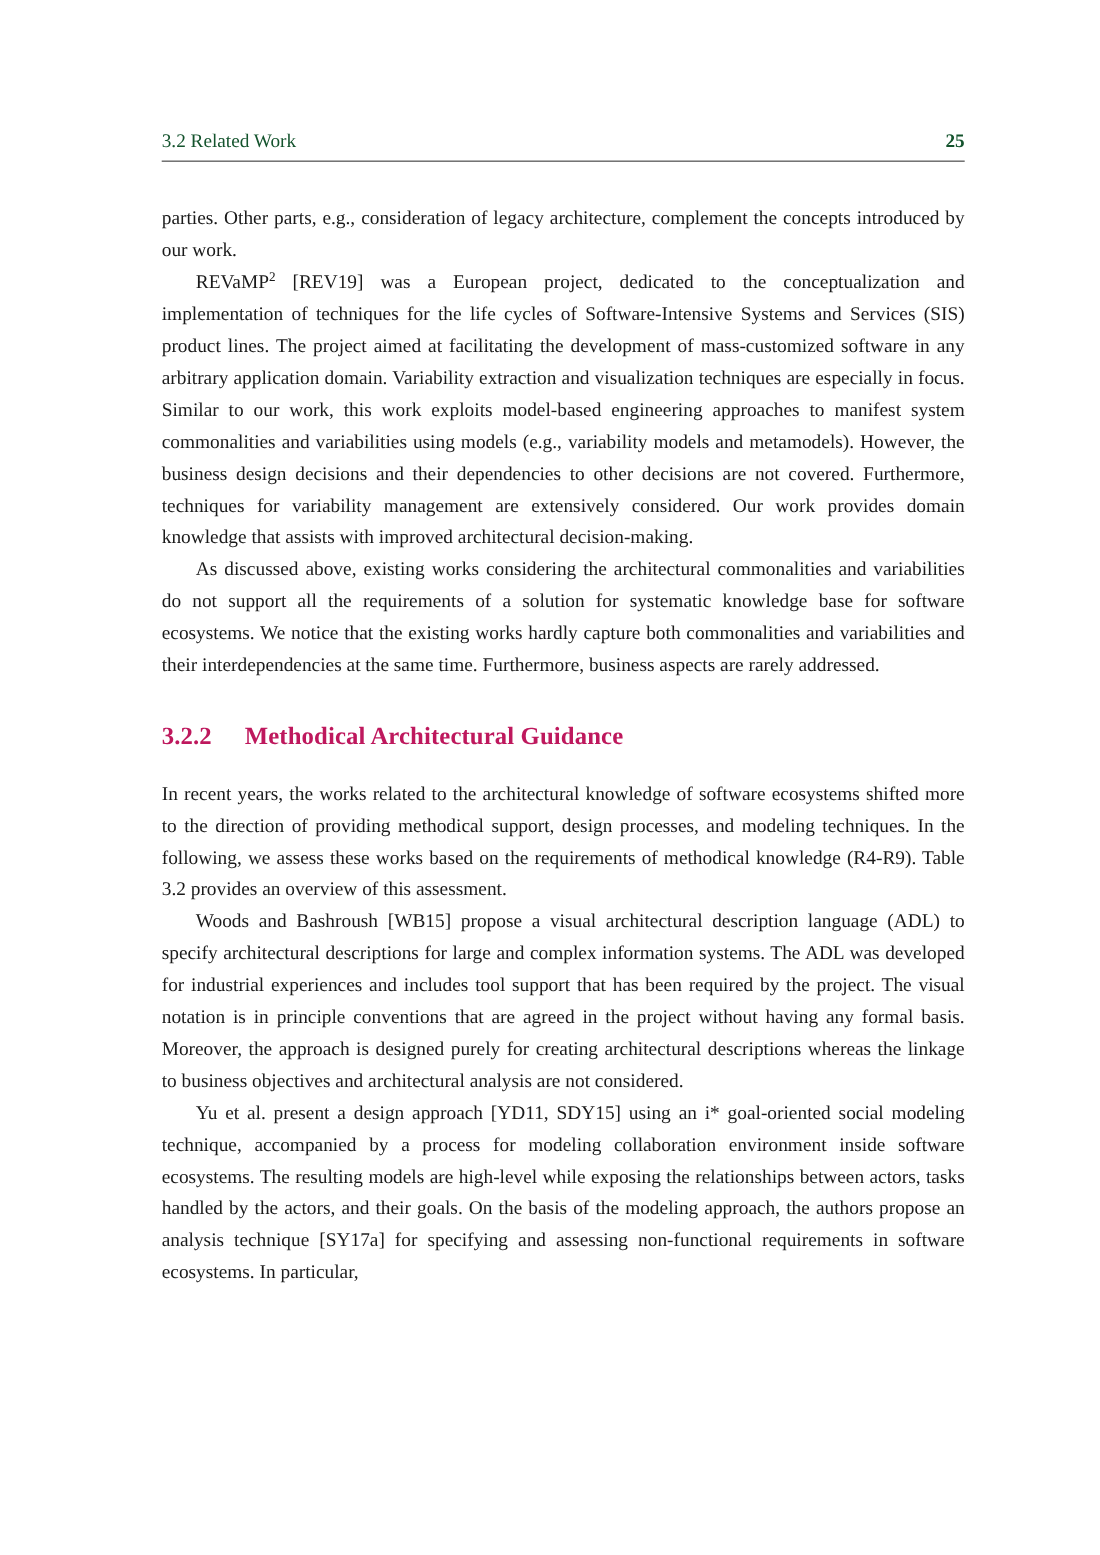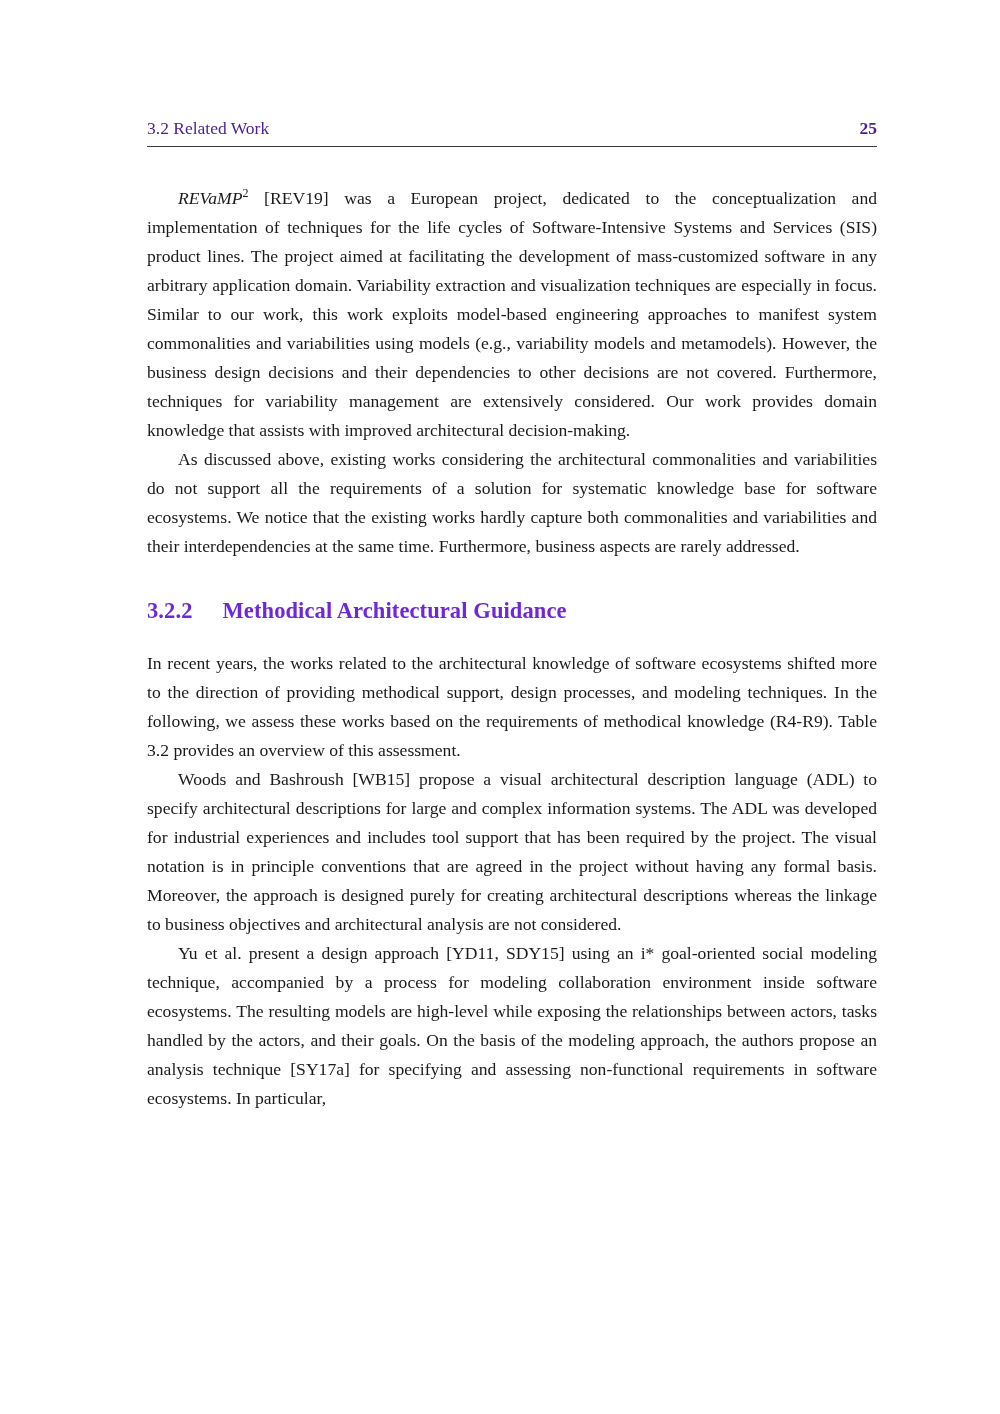--- a/index.html
+++ b/index.html
@@ -21,21 +21,21 @@
     position: absolute;
     left: 147px;
     top: 118px;
     width: 730px;
   }
   .running-head {
     display: flex;
     justify-content: space-between;
     align-items: baseline;
     font-size: 17.5px;
-    color: #4c1d95;
+    color: #14532d;
     padding-bottom: 7px;
     gap: 20px;
   }
   .running-head .pagenum {
     font-weight: bold;
   }
   .head-rule {
     border: 0;
     border-top: 1.2px solid #3a3a3a;
     margin: 0 0 0 0;
@@ -50,32 +50,31 @@
     -webkit-hyphens: auto;
   }
   .body-text p {
     margin: 0;
     padding: 0;
   }
   .body-text p.indent {
     text-indent: 31px;
   }
   .math-italic {
-    font-style: italic;
   }
   sup.math-sup {
     font-size: 12px;
     line-height: 0;
     vertical-align: super;
   }
   h2.section-heading {
     margin: 35px 0 24px 0;
     font-size: 22.5px;
     font-weight: bold;
-    color: #6d28d9;
+    color: #be185d;
     text-align: left;
     text-indent: 0;
     letter-spacing: 0.1px;
   }
   h2.section-heading .sec-num {
     margin-right: 30px;
   }
 </style>
 </head>
 <body>
@@ -84,20 +83,21 @@
   <div class="content-col">
 
     <div class="running-head">
       <span>3.2 Related Work</span>
       <span class="pagenum">25</span>
     </div>
     <hr class="head-rule">
 
     <div class="body-text">
 
+      <p class="noindent">parties. Other parts, e.g., consideration of legacy architecture, complement the concepts introduced by our work.</p>
 
       <p class="indent"><span class="math-italic">REVaMP</span><sup class="math-sup">2</sup><span> [REV19] was a European project, dedicated to the conceptualization and implementation of techniques for the life cycles of Software-Intensive Systems and Services (SIS) product lines. The project aimed at facilitating the development of mass-customized software in any arbitrary application domain. Variability extraction and visualization techniques are especially in focus. Similar to our work, this work exploits model-based engineering approaches to manifest system commonalities and variabilities using models (e.g., variability models and metamodels). However, the business design decisions and their dependencies to other decisions are not covered. Furthermore, techniques for variability management are extensively considered. Our work provides domain knowledge that assists with improved architectural decision-making.</span></p>
 
       <p class="indent">As discussed above, existing works considering the architectural commonalities and variabilities do not support all the requirements of a solution for systematic knowledge base for software ecosystems. We notice that the existing works hardly capture both commonalities and variabilities and their interdependencies at the same time. Furthermore, business aspects are rarely addressed.</p>
 
       <h2 class="section-heading">
         <span class="sec-num">3.2.2</span><span>Methodical Architectural Guidance</span>
       </h2>
 
       <p class="noindent">In recent years, the works related to the architectural knowledge of software ecosystems shifted more to the direction of providing methodical support, design processes, and modeling techniques. In the following, we assess these works based on the requirements of methodical knowledge (R4-R9). Table 3.2 provides an overview of this assessment.</p>

